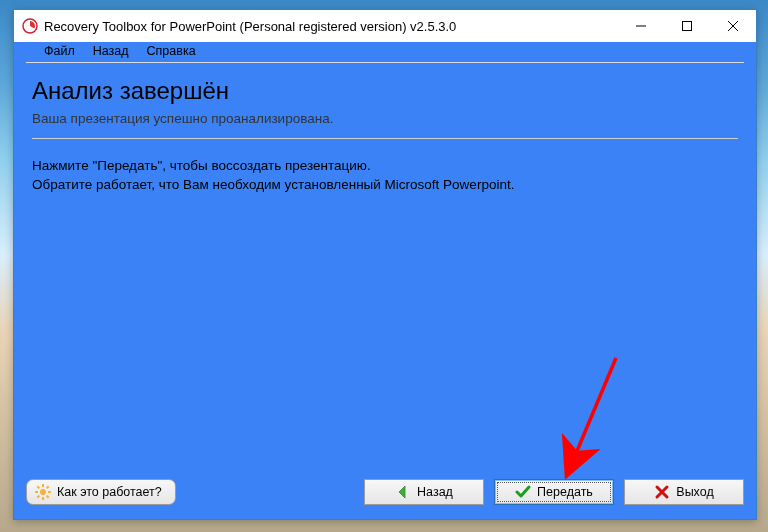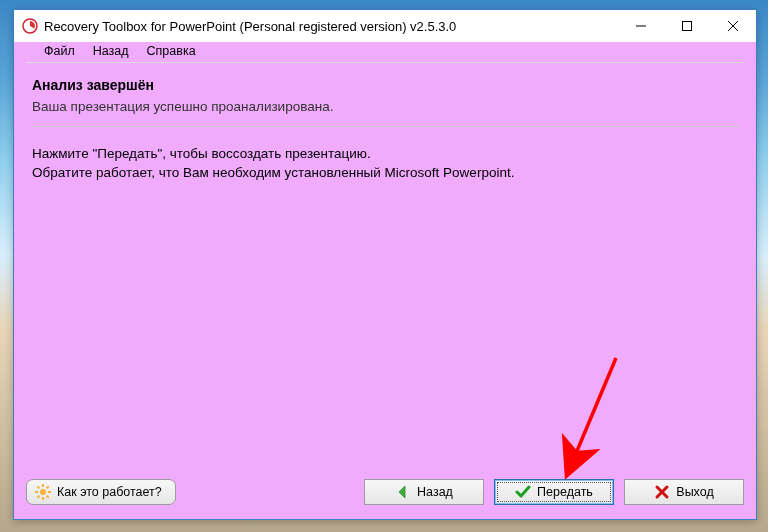--- a/index.html
+++ b/index.html
@@ -6,21 +6,21 @@
   html, body { margin:0; padding:0; }
   body {
     width:768px; height:532px;
     background: linear-gradient(180deg, #3b88c7 0%, #5aa5d8 15%, #8fcfee 30%, #d8eefc 48%, #e9d4b7 62%, #d1bfa0 80%, #b7a88c 100%);
     font-family: "Segoe UI", Tahoma, Arial, sans-serif;
     overflow:hidden;
     position:relative;
   }
   .window {
     position:absolute; left:13px; top:9px; width:744px; height:511px;
-    background:#f0abfc;
+    background:#3b82f6;
     border:1px solid #3a7ec3;
     box-shadow: 0 2px 8px rgba(0,0,0,0.25);
     display:flex; flex-direction:column;
   }
   .titlebar {
     height:32px; display:flex; align-items:center; padding:0 0 0 8px;
     background:#ffffff;
   }
   .titlebar .app-icon { width:16px; height:16px; margin-right:6px; flex:0 0 auto; }
   .titlebar .title { font-size:13px; color:#000; flex:1 1 auto; white-space:nowrap; overflow:hidden; text-overflow:ellipsis; }
@@ -33,21 +33,21 @@
     font-size:12.5px; color:#000;margin-left:16px;
   }
   .menubar .menu-item { padding:1px 8px; }
 
   .content {
     flex:1 1 auto;
     margin:0 12px 0 12px;
     border-top:1px solid #dcdcdc;
     padding: 10px 6px 0 6px;
   }
-  .heading { font-size:14px; font-weight:bold; color:#000; margin:4px 0 6px 0; }
+  .heading { font-size:24px; font-weight:normal; color:#000; margin:4px 0 6px 0; }
   .subheading { font-size:13.5px; color:#333; margin:0 0 12px 0; }
   .divider { border:none; border-top:1px solid #cfcfcf; margin:6px 0 18px 0; }
   .instructions { font-size:13.5px; color:#000; line-height:1.4; }
 
   .footer {
     height:44px; border-top:0; display:flex; align-items:center;
     padding:0 12px 10px 12px; gap:10px;
   }
   .footer .spacer { flex:1 1 auto; }
   .btn {

